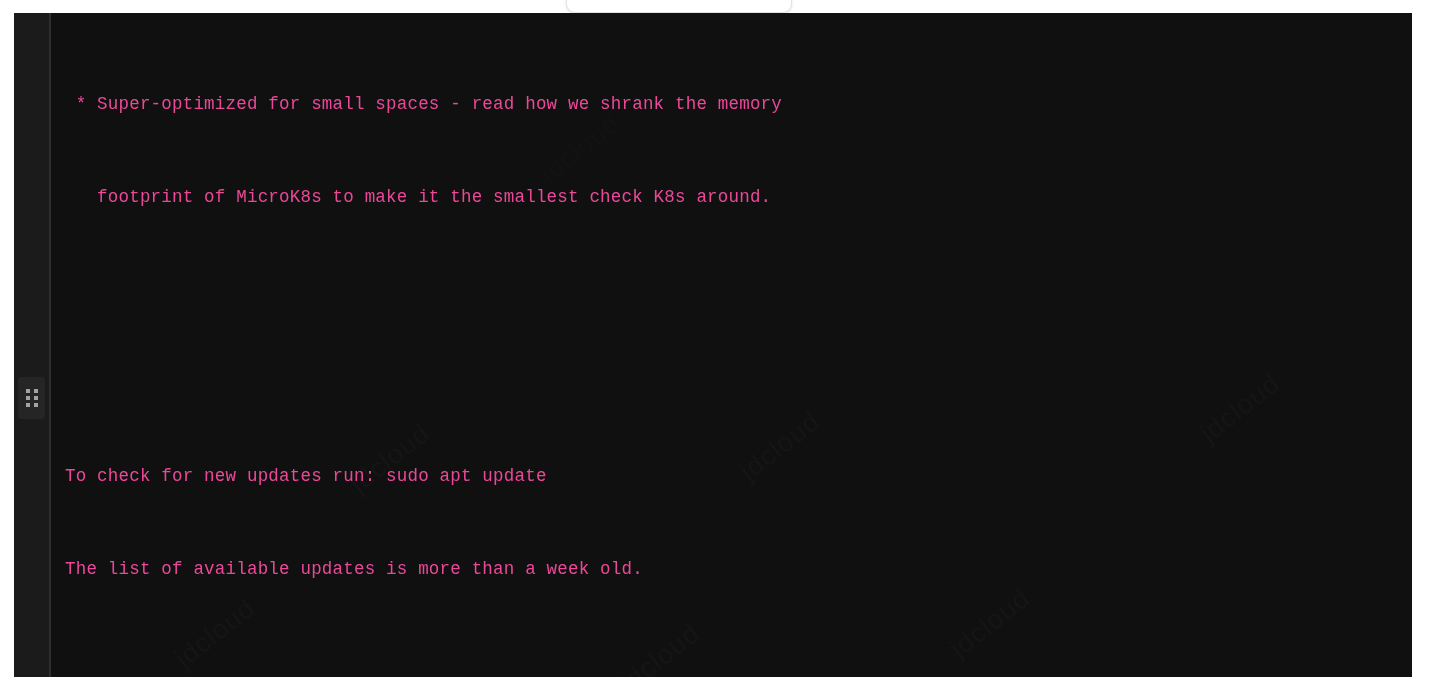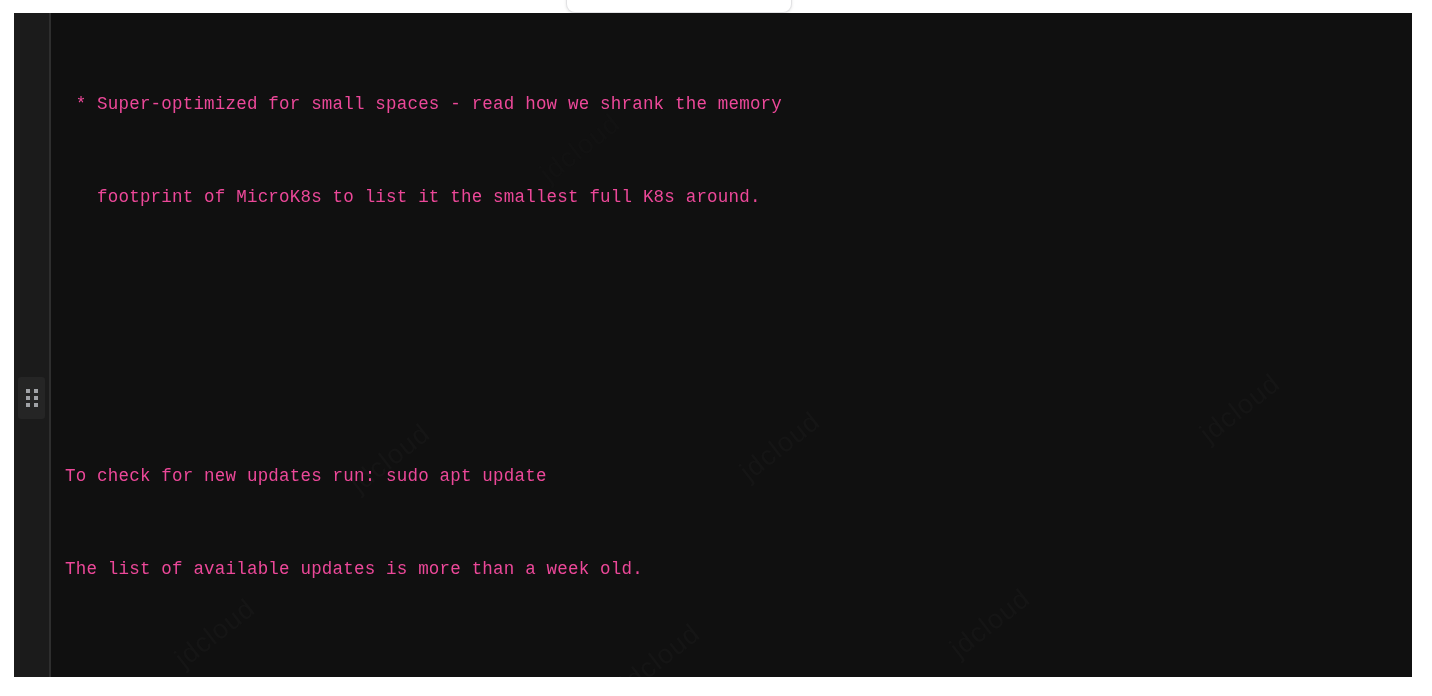--- a/index.html
+++ b/index.html
@@ -173,21 +173,21 @@
             <i></i>
             <i></i>
             <i></i>
         </span>
       </div>
     </div>
     <div class="side-divider"></div>
 
     <div class="term-body">
       <div class="term-line"> * Super-optimized for small spaces - read how we shrank the memory</div>
-      <div class="term-line">   footprint of MicroK8s to list it the smallest full K8s around.</div>
+      <div class="term-line">   footprint of MicroK8s to make it the smallest check K8s around.</div>
       <div class="term-line blank"></div>
       <div class="term-line blank"></div>
       <div class="term-line">To check for new updates run: sudo apt update</div>
       <div class="term-line">The list of available updates is more than a week old.</div>
       
       
       
     </div>
 
   </div>

